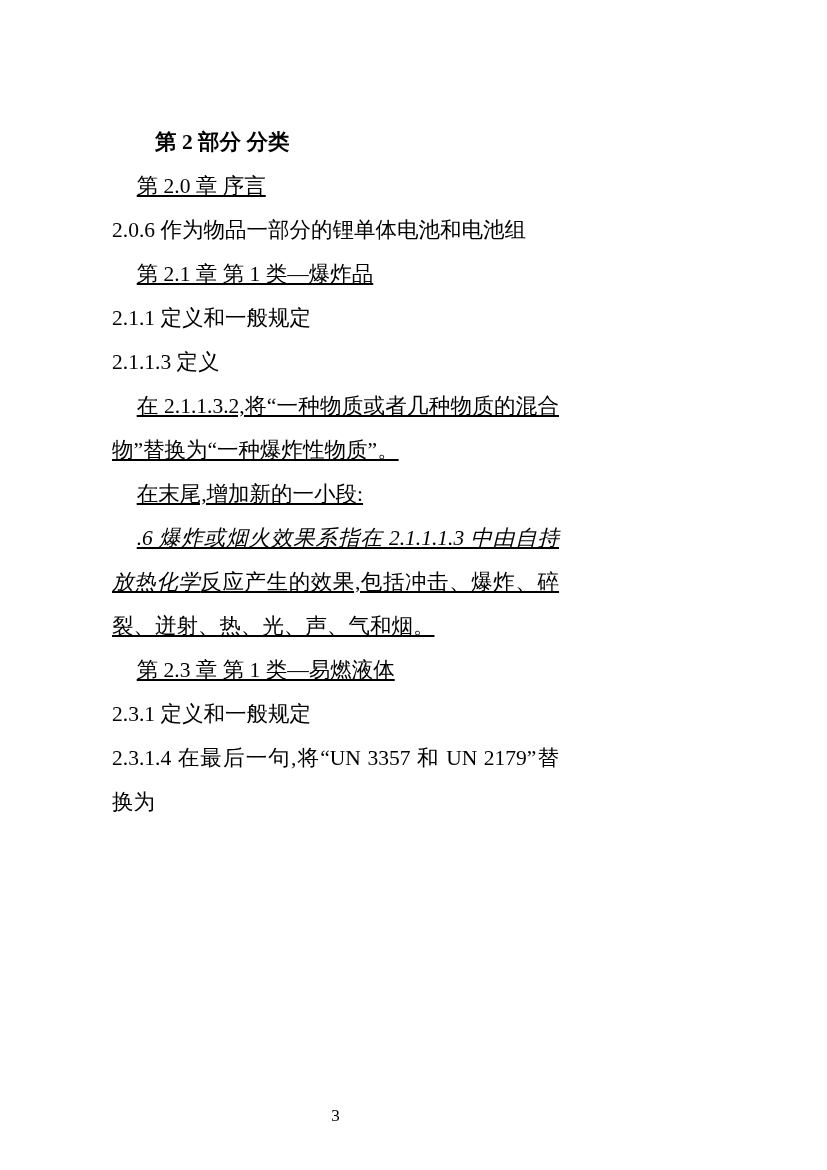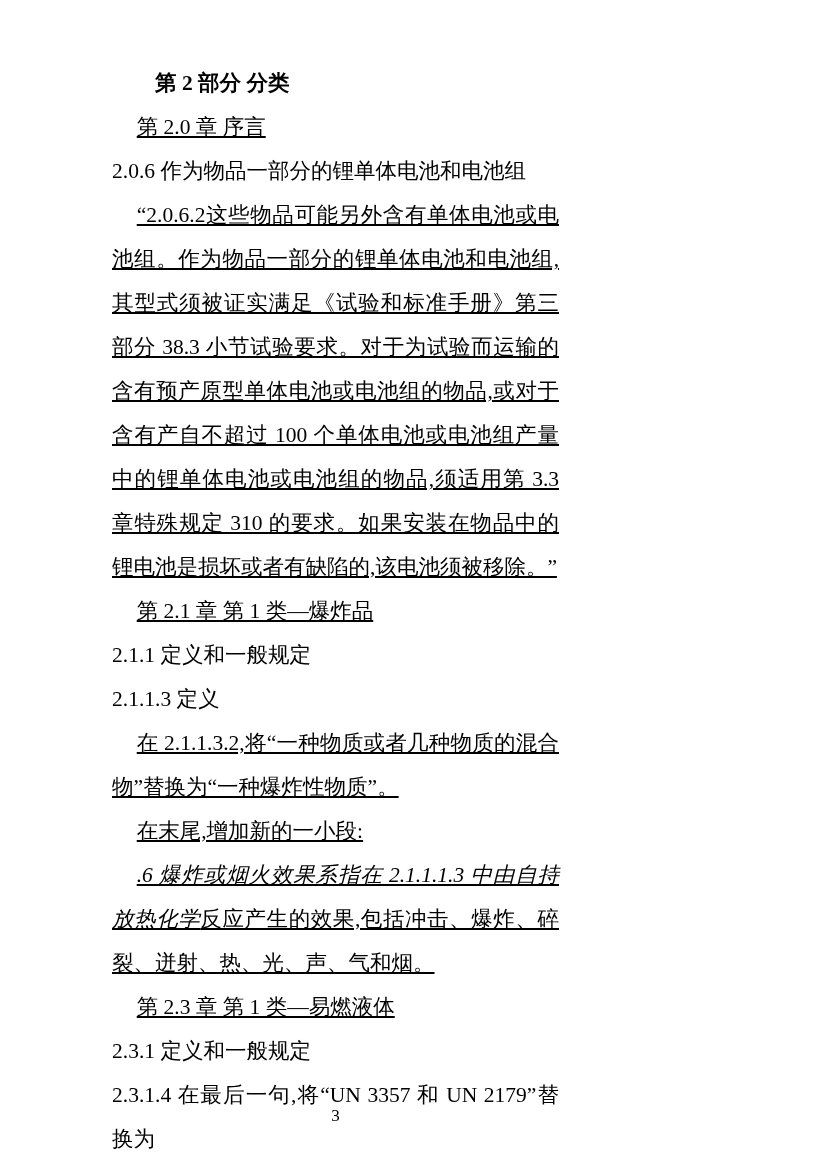--- a/index.html
+++ b/index.html
@@ -15,21 +15,21 @@
     color: #000000;
     overflow: hidden;
   }
   .page {
     position: absolute;
     left: 0;
     top: 0;
     width: 671px;
     height: 1170px;
     box-sizing: border-box;
-    padding: 61px 112px 70px 112px;
+    padding: 120px 112px 70px 112px;
   }
   .doc-body {
     font-size: 21.5px;
     line-height: 44px;
     text-align: justify;
     text-justify: inter-ideograph;
   }
   .para {
     margin: 0;
     padding: 0;
@@ -65,21 +65,20 @@
 <div class="page">
   <div class="doc-body">
 
     <p class="para heading">第 2 部分  分类</p>
 
     <p class="para indent-1">第 2.0 章   序言</p>
 
     <p class="para indent-0">2.0.6     作为物品一部分的锂单体电池和电池组</p>
 
 
-    <p class="para indent-1">“2.0.6.2这些物品可能另外含有单体电池或电池组。作为物品一部分的锂单体电池和电池组,其型式须被证实满足《试验和标准手册》第三部分 38.3 小节试验要求。对于为试验而运输的含有预产原型单体电池或电池组的物品,或对于含有产自不超过 100 个单体电池或电池组产量中的锂单体电池或电池组的物品,须适用第 3.3 章特殊规定 310 的要求。如果安装在物品中的锂电池是损坏或者有缺陷的,该电池须被移除。”</p>
 
     <p class="para indent-1">第 2.1 章   第 1 类—爆炸品</p>
 
     <p class="para indent-0">2.1.1     定义和一般规定</p>
 
     <p class="para indent-0">2.1.1.3  定义</p>
 
     <p class="para indent-1">在 2.1.1.3.2,将“一种物质或者几种物质的混合物”替换为“一种爆炸性物质”。</p>
 
     <p class="para indent-1">在末尾,增加新的一小段:</p>

